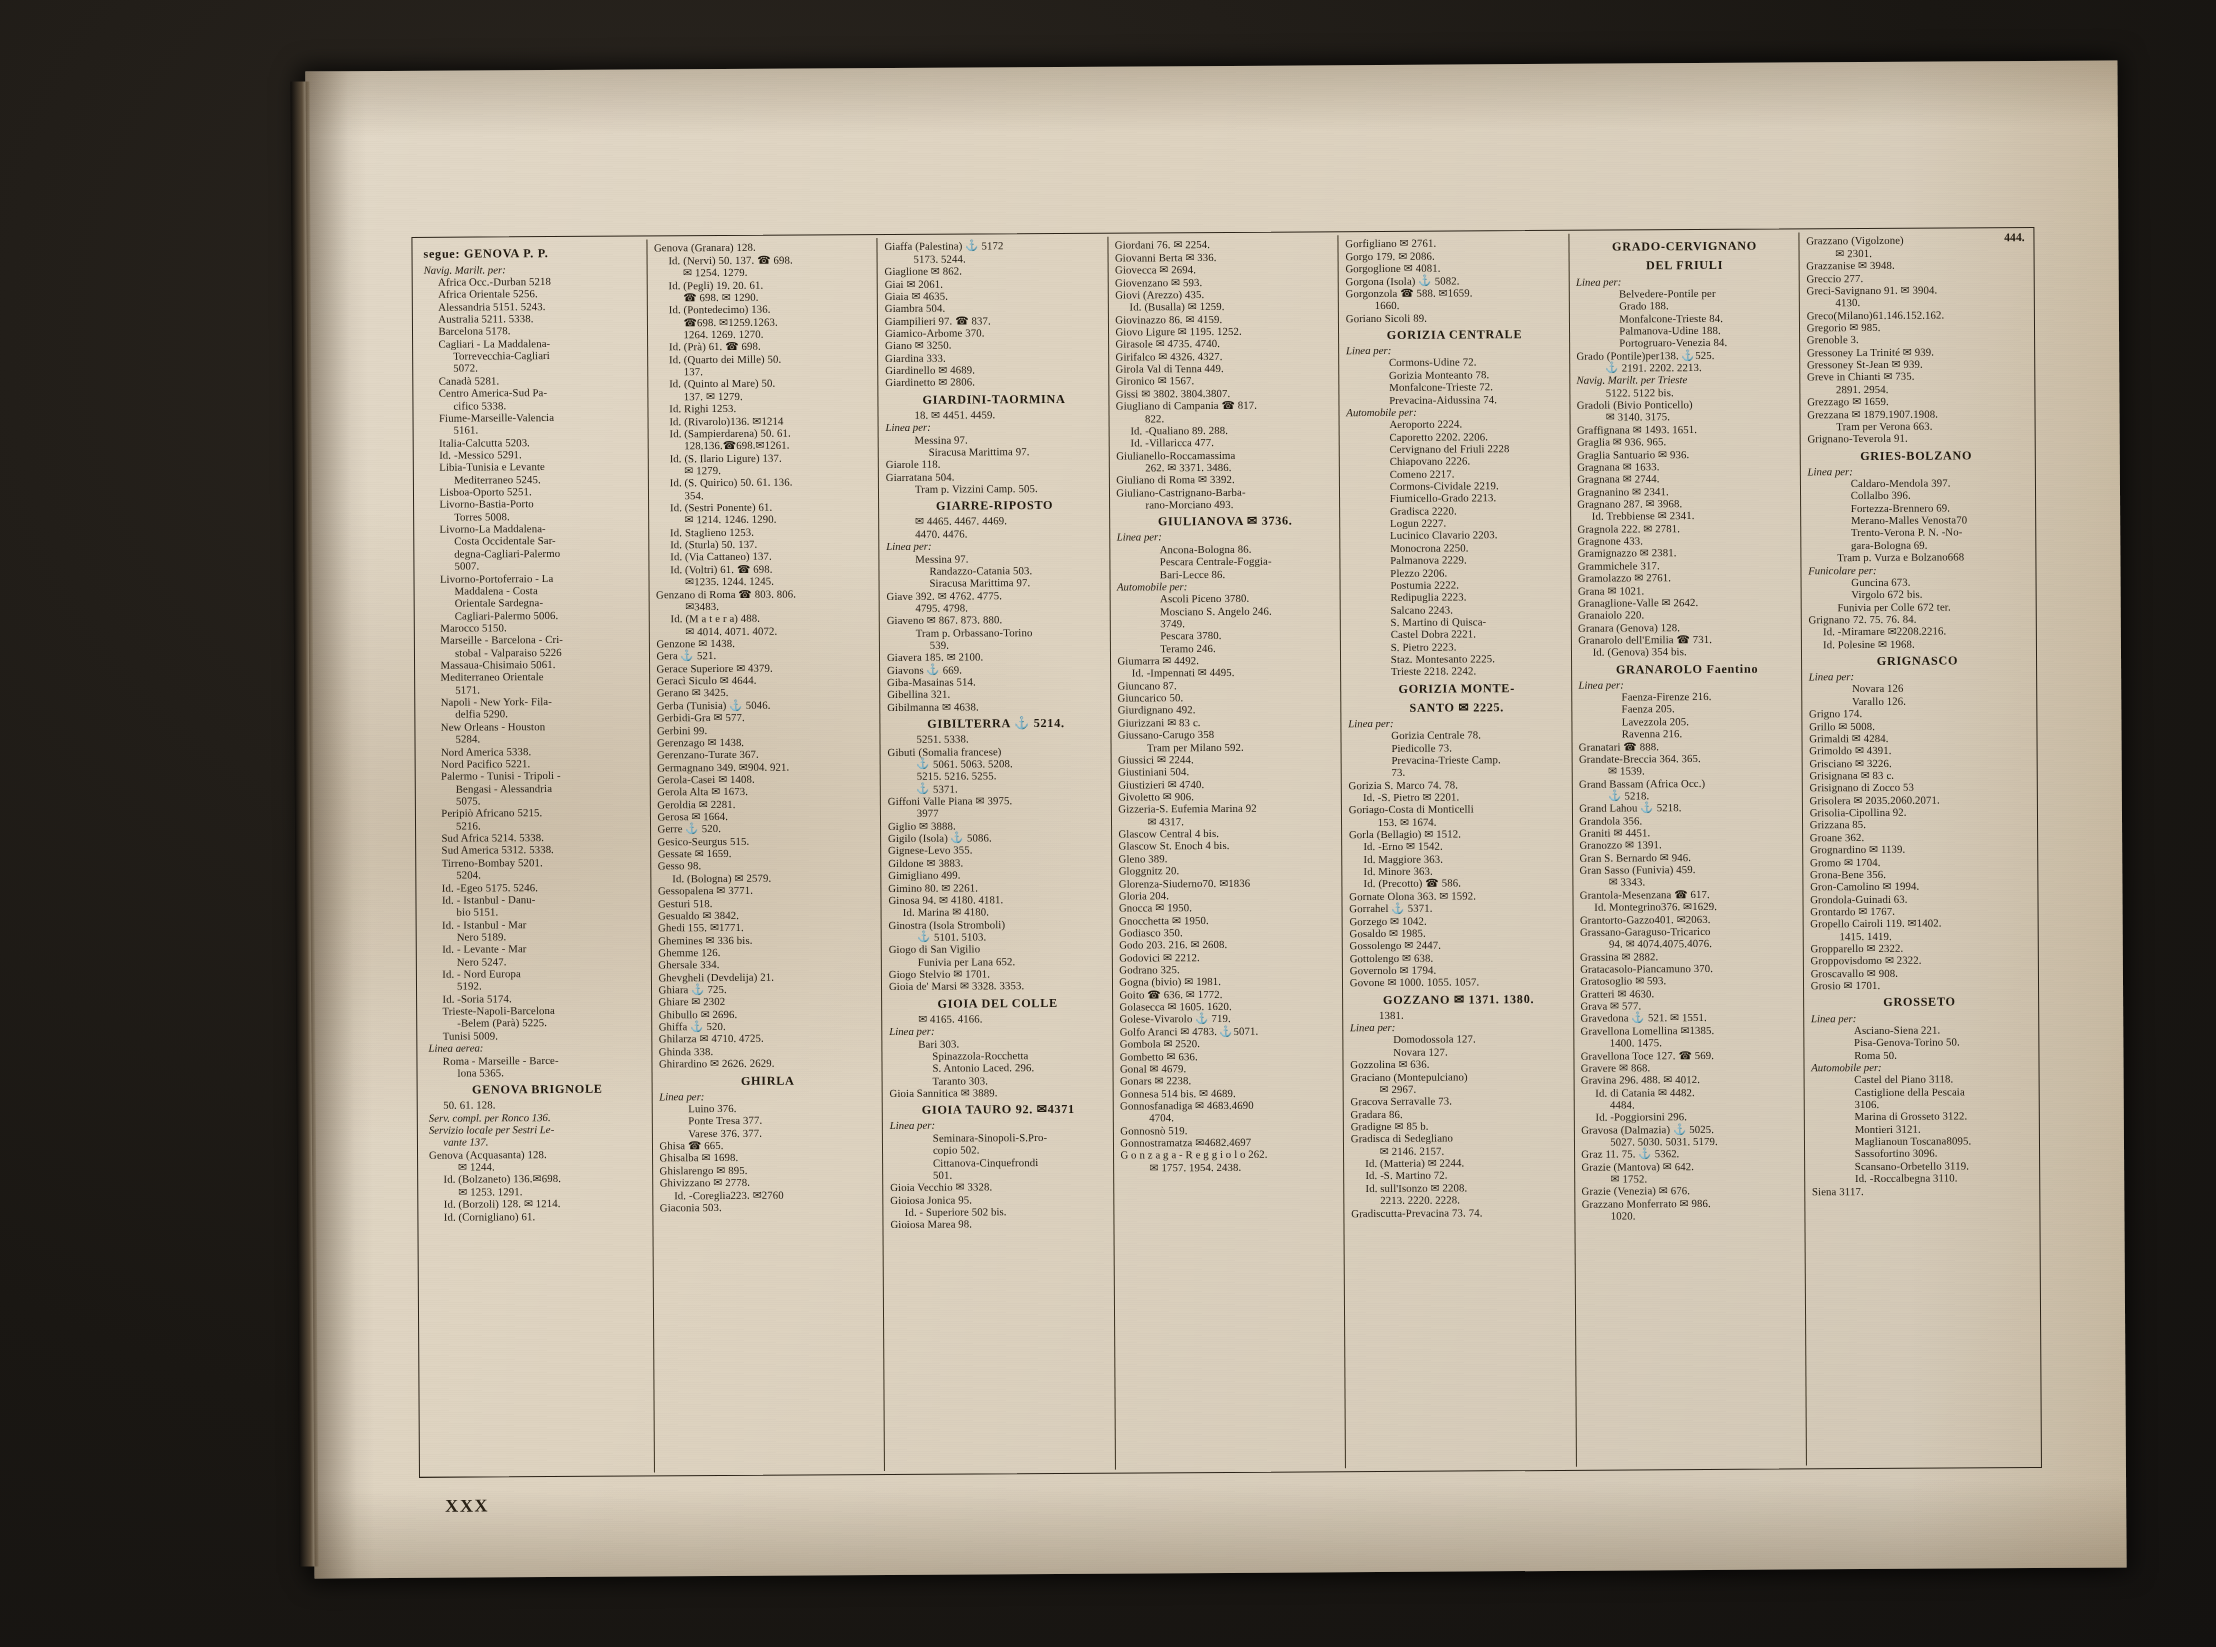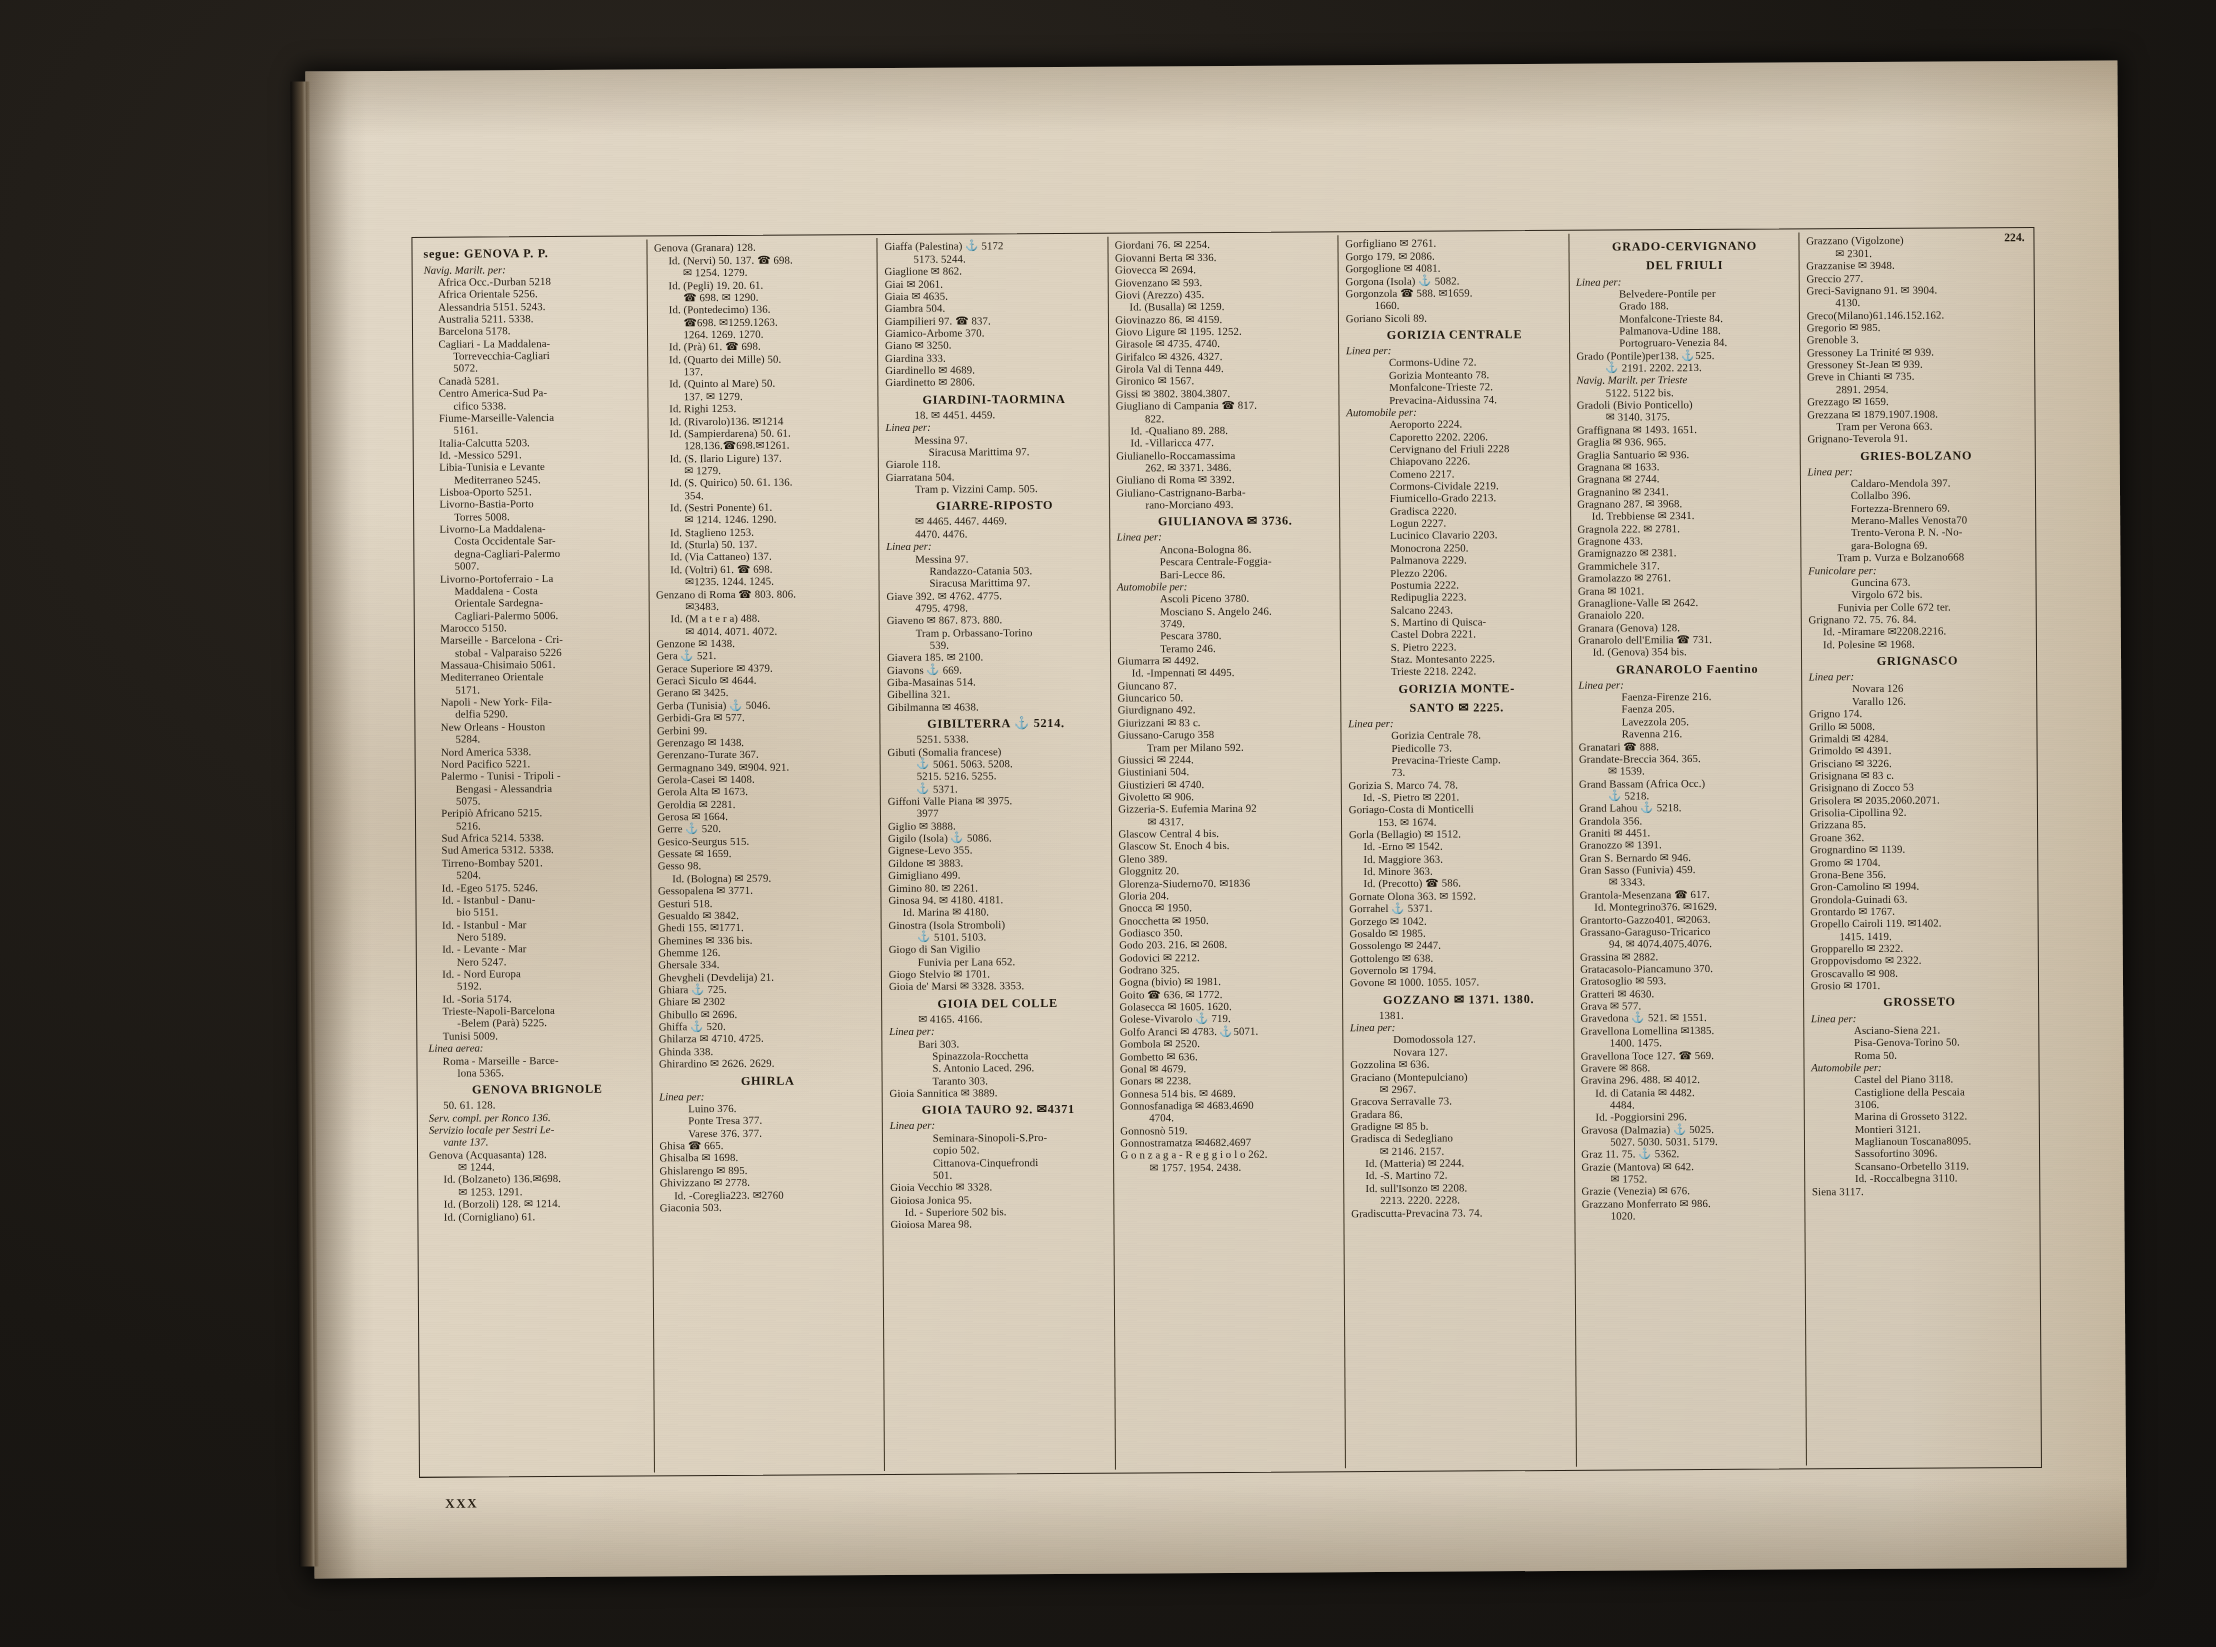--- a/index.html
+++ b/index.html
@@ -103,21 +103,21 @@
   }
   .hd.left { text-align: left; }
   .sub { display: block; font-style: italic; white-space: nowrap; }
 
   
   #folio {
     position: absolute;
     left: 131px;
     top: 1425px;
     font-family: "Liberation Serif", serif;
-    font-size: 13px;
+    font-size: 18px;
     letter-spacing: 1.7px;
     color: #2a2216;
     font-weight: bold;
   }
   
   #page-num {
     position: absolute;
     right: 8.9px;
     top: 3.3px;
     font-size: 11.6px;
@@ -149,21 +149,21 @@
 
 <div id="scan-surface">
   <div id="page-sheet">
     <div id="page-edge"></div>
     <div id="page-gutter"></div>
     <div id="page-stain"></div>
     <div id="page-shadow-top"></div>
     <div id="page-shadow-bottom"></div>
 
     <div id="text-block">
-      <div id="page-num">224.</div>
+      <div id="page-num">444.</div>
       <div id="text-inner">
           <div class="col">
             <span class="hd left">segue: GENOVA P. P.</span>
             <span class="sub">Navig. Marilt. per:</span>
             <span class="e ind1">Africa Occ.-Durban 5218</span>
             <span class="e ind1">Africa Orientale 5256.</span>
             <span class="e ind1">Alessandria 5151. 5243.</span>
             <span class="e ind1">Australia 5211. 5338.</span>
             <span class="e ind1">Barcelona 5178.</span>
             <span class="e ind1">Cagliari - La Maddalena-</span>

